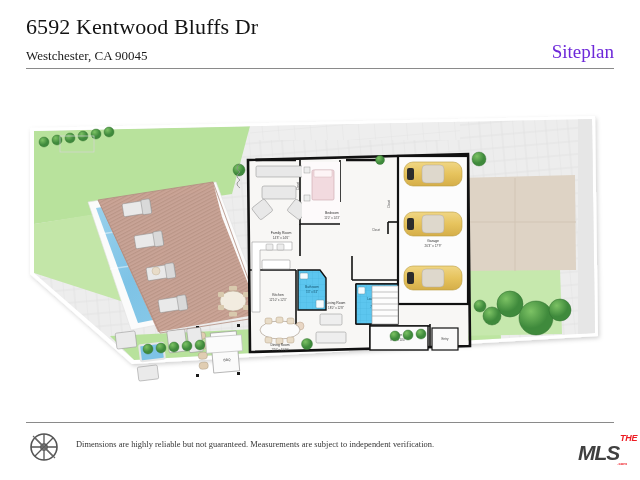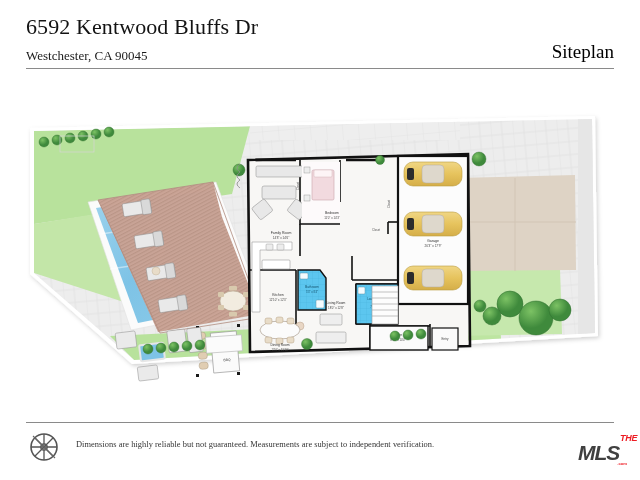--- a/index.html
+++ b/index.html
@@ -46,21 +46,21 @@
     color: #1b1b1b;
     margin-top: 7px;
     white-space: nowrap;
   }
   #sheet-label {
     position: absolute;
     right: 0;
     top: 27px;
     font-family: "Liberation Serif", serif;
     font-size: 19px;
-    color: #000000;
+    color: #6d28d9;
     white-space: nowrap;
   }
   #header-rule {
     position: absolute;
     left: 26px; right: 26px;
     top: 68px;
     height: 1px;
     background: #8a8a8a;
   }
 

